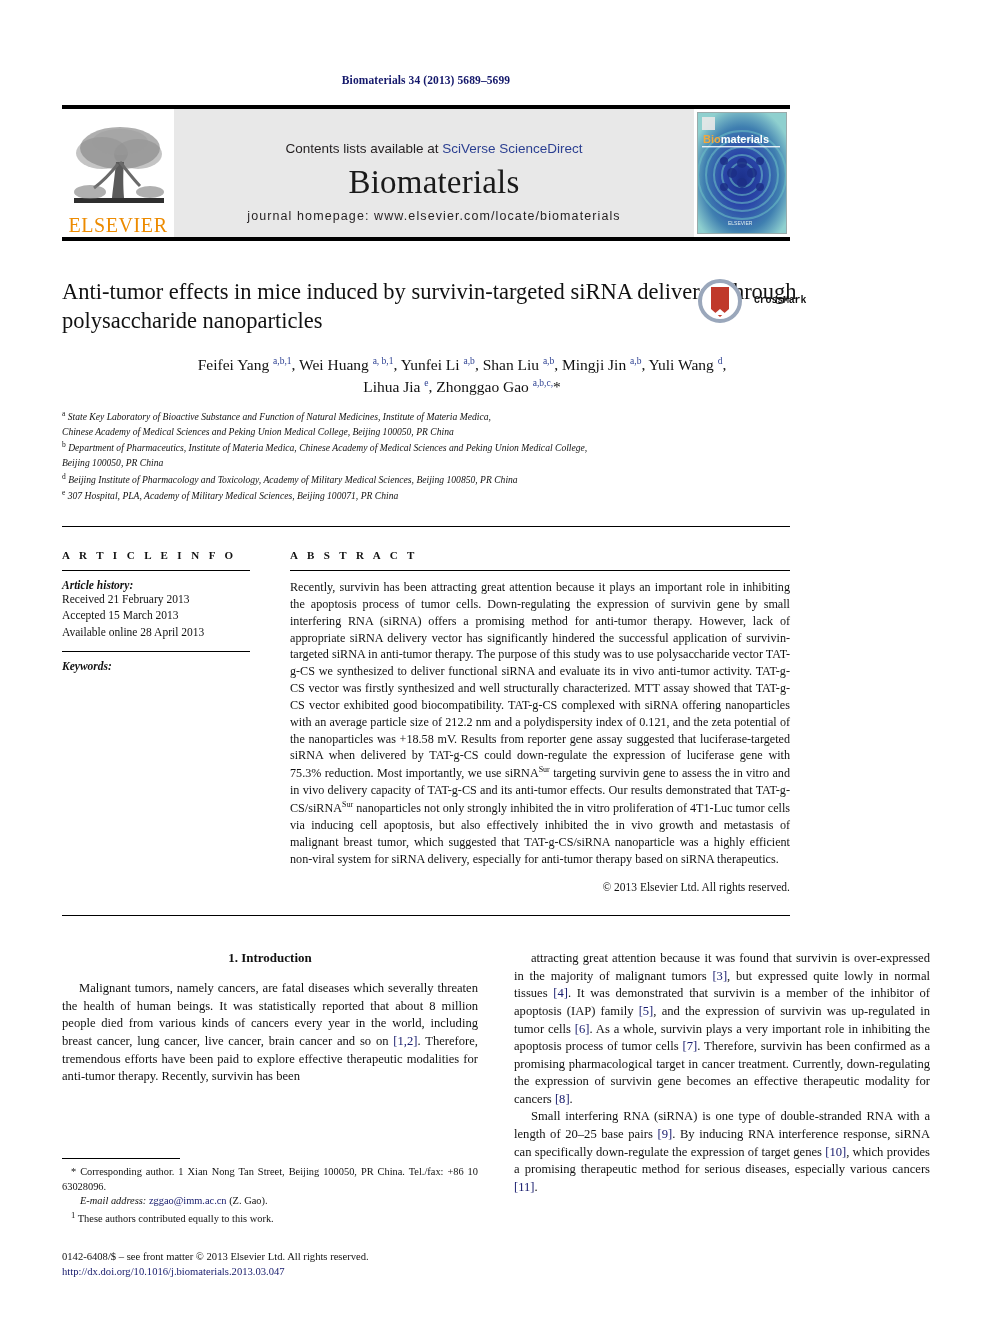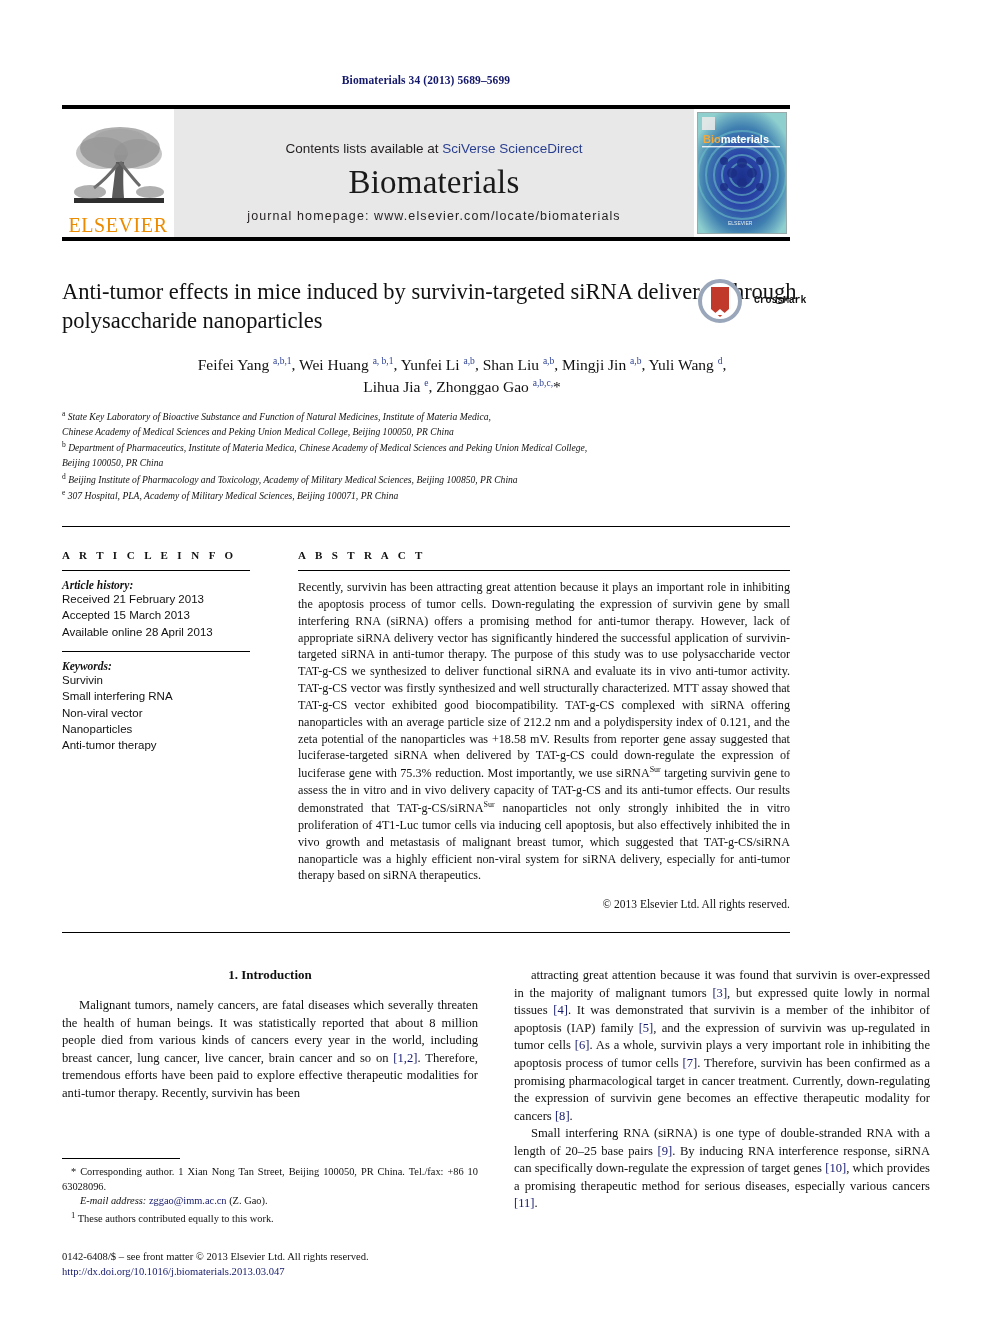--- a/index.html
+++ b/index.html
@@ -158,21 +158,21 @@
     font-style: italic;
     font-size: 9.6px;
     line-height: 1.52;
     color: #111;
   }
   .affiliations sup { font-size: 7.5px; font-style: normal; }
   .aff-line { white-space: nowrap; }
   .info-abstract {
     margin-top: 22px;
     display: flex;
-    gap: 8px;
+    gap: 0;
   }
   .col-info { width: 228px; flex: 0 0 228px; padding-right: 40px; box-sizing: border-box; }
   .col-abstract { flex: 1 1 auto; }
 
   .sec-head {
     font-family: "Liberation Serif", serif;
     font-size: 11px;
     font-weight: bold;
     letter-spacing: 3.4px;
     color: #111;
@@ -181,21 +181,21 @@
   .hr-black { border: 0; border-top: 1.6px solid #000; margin: 0 0 8px 0; }
 
   .info-sub {
     font-family: "Liberation Serif", serif;
     font-style: italic;
     font-weight: bold;
     font-size: 11.5px;
     color: #111;
   }
   .info-list {
-    font-family: Liberation Sans, sans-serif;
+    font-family: Liberation Serif, serif;
     font-size: 11.5px;
     line-height: 1.42;
     color: #111;
   }
   .info-gap { height: 11px; }
 
   .abstract-body {
     font-family: "Liberation Serif", serif;
     font-size: 12.15px;
     line-height: 1.385;
@@ -384,27 +384,20 @@
       <hr class="hr-black">
       <div class="info-sub">Article history:</div>
       <div class="info-list">
         <div>Received 21 February 2013</div>
         <div>Accepted 15 March 2013</div>
         <div>Available online 28 April 2013</div>
       </div>
       <div class="info-gap"></div>
       <hr class="hr-black">
       <div class="info-sub">Keywords:</div>
-      <div class="info-list">
-        <div>Survivin</div>
-        <div>Small interfering RNA</div>
-        <div>Non-viral vector</div>
-        <div>Nanoparticles</div>
-        <div>Anti-tumor therapy</div>
-      </div>
     </div>
 
     <div class="col-abstract">
       <div class="sec-head">A B S T R A C T</div>
       <hr class="hr-black">
       <div class="abstract-body">Recently, survivin has been attracting great attention because it plays an important role in inhibiting the apoptosis process of tumor cells. Down-regulating the expression of survivin gene by small interfering RNA (siRNA) offers a promising method for anti-tumor therapy. However, lack of appropriate siRNA delivery vector has significantly hindered the successful application of survivin-targeted siRNA in anti-tumor therapy. The purpose of this study was to use polysaccharide vector TAT-g-CS we synthesized to deliver functional siRNA and evaluate its in vivo anti-tumor activity. TAT-g-CS vector was firstly synthesized and well structurally characterized. MTT assay showed that TAT-g-CS vector exhibited good biocompatibility. TAT-g-CS complexed with siRNA offering nanoparticles with an average particle size of 212.2 nm and a polydispersity index of 0.121, and the zeta potential of the nanoparticles was +18.58 mV. Results from reporter gene assay suggested that luciferase-targeted siRNA when delivered by TAT-g-CS could down-regulate the expression of luciferase gene with 75.3% reduction. Most importantly, we use siRNA<sup>Sur</sup> targeting survivin gene to assess the in vitro and in vivo delivery capacity of TAT-g-CS and its anti-tumor effects. Our results demonstrated that TAT-g-CS/siRNA<sup>Sur</sup> nanoparticles not only strongly inhibited the in vitro proliferation of 4T1-Luc tumor cells via inducing cell apoptosis, but also effectively inhibited the in vivo growth and metastasis of malignant breast tumor, which suggested that TAT-g-CS/siRNA nanoparticle was a highly efficient non-viral system for siRNA delivery, especially for anti-tumor therapy based on siRNA therapeutics.</div>
       <div class="copyright">© 2013 Elsevier Ltd. All rights reserved.</div>
     </div>
   </div>
 

